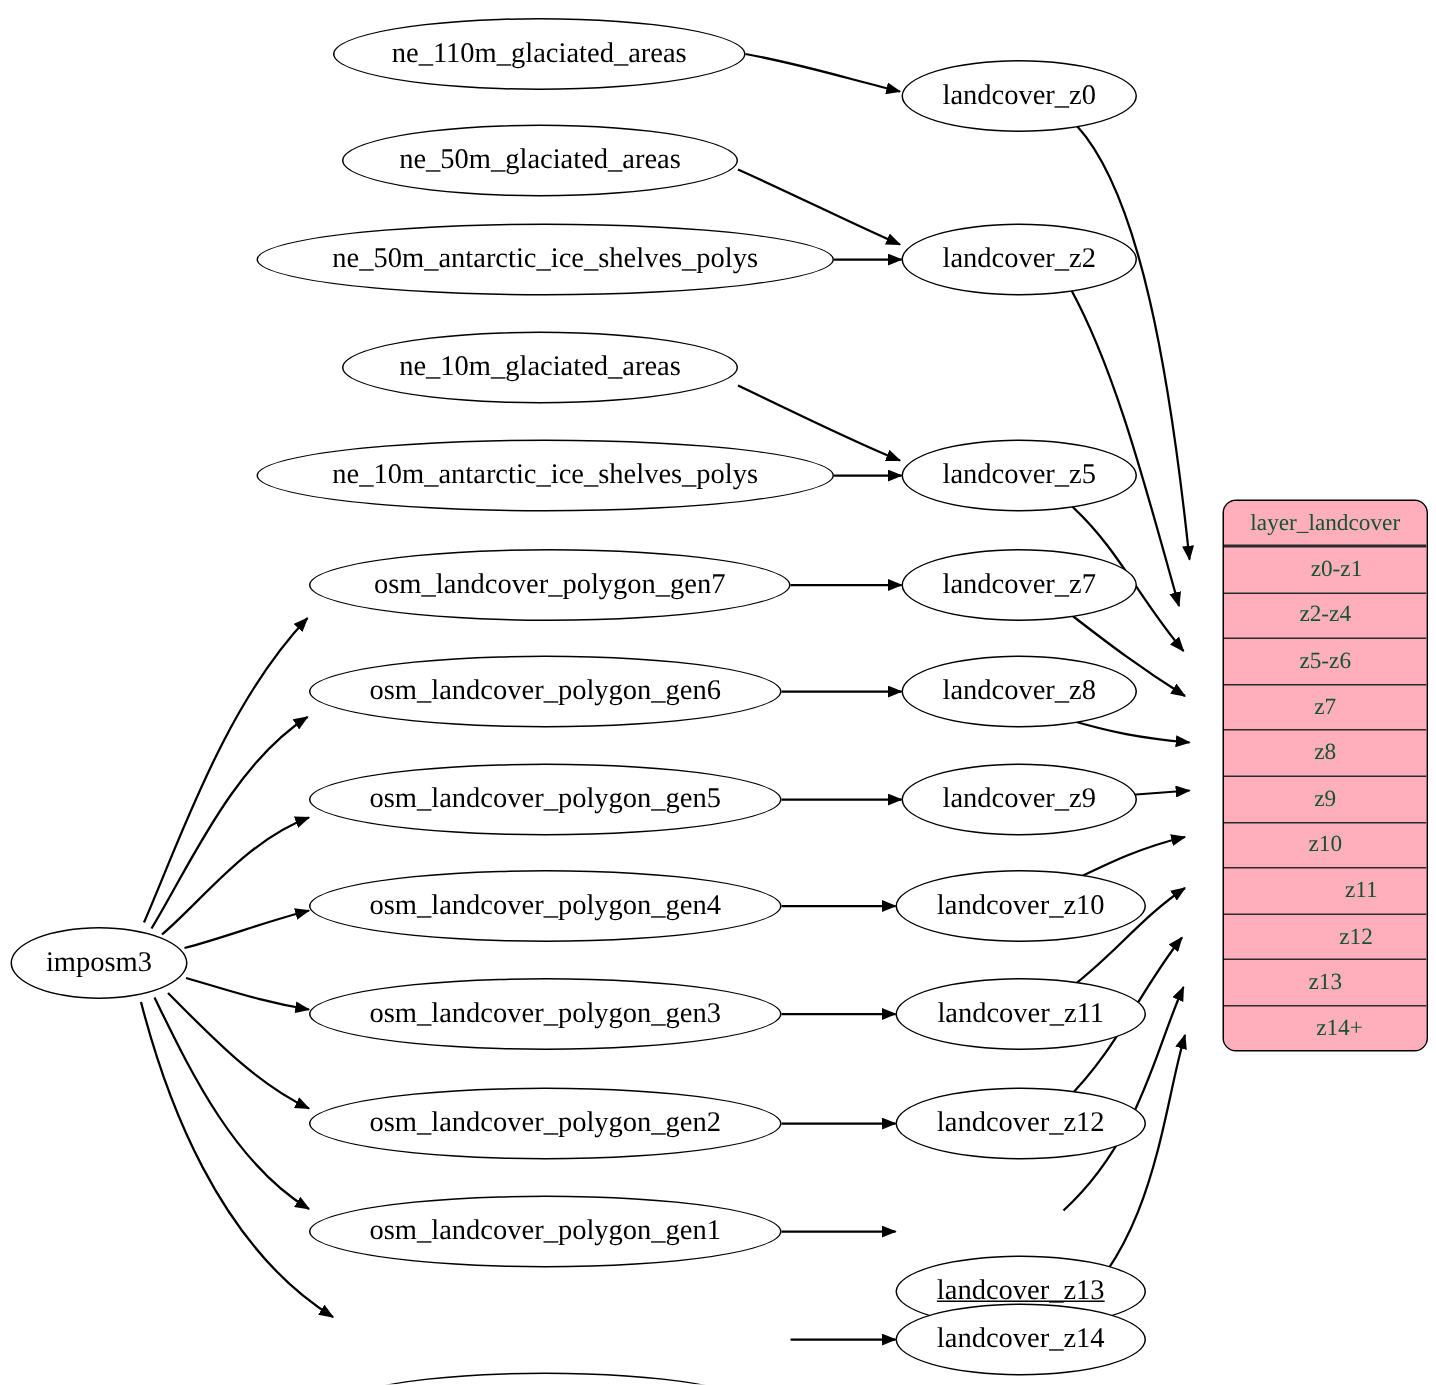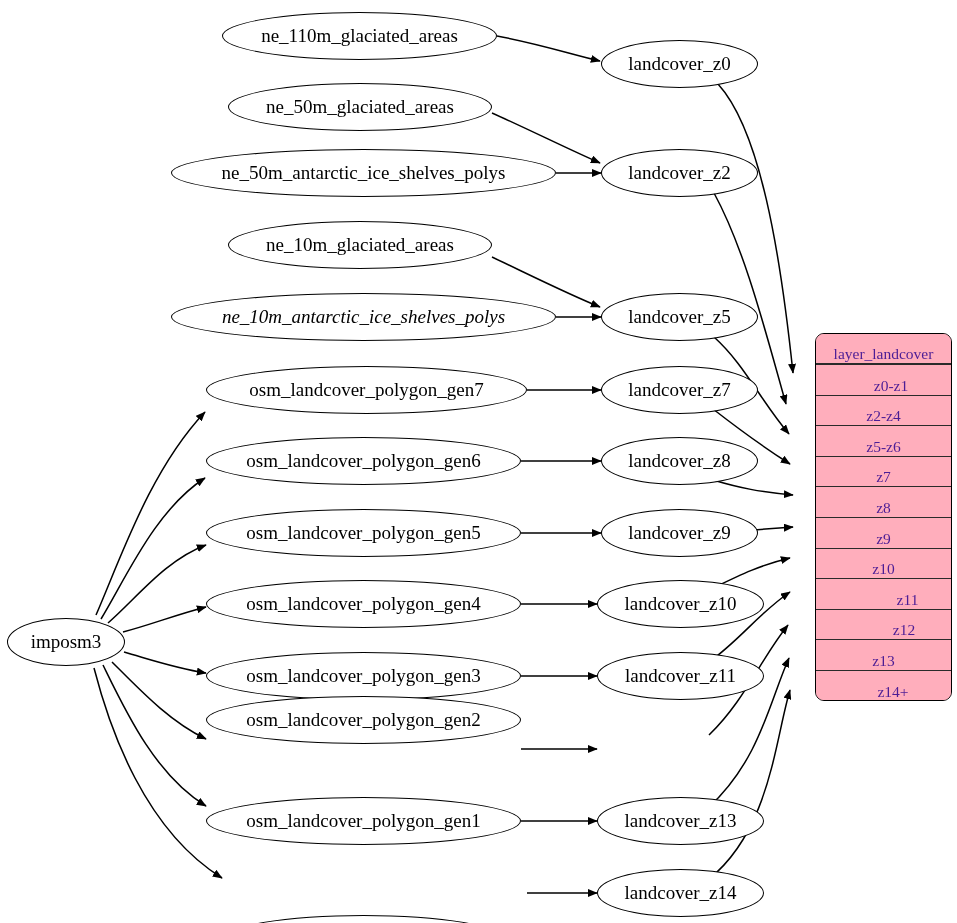--- a/index.html
+++ b/index.html
@@ -5,22 +5,22 @@
   html,body{margin:0;padding:0;background:#ffffff;}
   body{font-family:"Liberation Serif", serif;}
   #graph{position:relative;width:957px;height:923px;background:#ffffff;overflow:hidden;}
   #edges{position:absolute;left:0;top:0;width:957px;height:923px;}
   .node{position:absolute;display:flex;align-items:center;justify-content:center;
         border:1px solid #000;border-radius:50%;background:#fff;
         font-size:19px;color:#000;white-space:nowrap;box-sizing:border-box;}
   .node span{pointer-events:none;}
   #table-node{position:absolute;border:1px solid #000;border-radius:9px;
         background:#ffaebc;box-sizing:border-box;overflow:hidden;}
-  .trow{display:flex;align-items:flex-end;justify-content:center;
-        font-size:15.5px;color:#4c1d95;box-sizing:border-box;
+  .trow{display:flex;align-items:center;justify-content:center;
+        font-size:15.5px;color:#14532d;box-sizing:border-box;
         border-top:1px solid #2a2a2a;background:#ffaebc;}
   .trow.hdr{border-top:none;border-bottom:1px solid #2a2a2a;}
 </style>
 </head>
 <body>
 
 <div id="graph">
 
   <svg id="edges" viewBox="0 0 957 923" xmlns="http://www.w3.org/2000/svg">
     <defs>
@@ -73,21 +73,21 @@
   </div>
   <div class="node" style="left:228px;top:83px;width:264px;height:48px;">
     <span>ne_50m_glaciated_areas</span>
   </div>
   <div class="node" style="left:171px;top:149px;width:385px;height:48px;">
     <span>ne_50m_antarctic_ice_shelves_polys</span>
   </div>
   <div class="node" style="left:228px;top:221px;width:264px;height:48px;">
     <span>ne_10m_glaciated_areas</span>
   </div>
-  <div class="node" style="left:171px;top:293px;width:385px;height:48px;font-style:italic;">
+  <div class="node" style="left:171px;top:293px;width:385px;height:48px;">
     <span>ne_10m_antarctic_ice_shelves_polys</span>
   </div>
 
   <div class="node" style="left:7px;top:618px;width:118px;height:48px;">
     <span>imposm3</span>
   </div>
 
   <div class="node" style="left:206px;top:366px;width:321px;height:48px;">
     <span>osm_landcover_polygon_gen7</span>
   </div>
@@ -96,21 +96,21 @@
   </div>
   <div class="node" style="left:206px;top:509px;width:315px;height:48px;">
     <span>osm_landcover_polygon_gen5</span>
   </div>
   <div class="node" style="left:206px;top:580px;width:315px;height:48px;">
     <span>osm_landcover_polygon_gen4</span>
   </div>
   <div class="node" style="left:206px;top:652px;width:315px;height:48px;">
     <span>osm_landcover_polygon_gen3</span>
   </div>
-  <div class="node" style="left:206px;top:696px;width:315px;height:48px;">
+  <div class="node" style="left:206px;top:725px;width:315px;height:48px;">
     <span>osm_landcover_polygon_gen2</span>
   </div>
   <div class="node" style="left:206px;top:797px;width:315px;height:48px;">
     <span>osm_landcover_polygon_gen1</span>
   </div>
   <div class="node" style="left:222px;top:915px;width:283px;height:48px;align-items:flex-end;">
     <span>osm_landcover_polygon</span>
   </div>
 
   <div class="node" style="left:601px;top:40px;width:157px;height:48px;">
@@ -130,21 +130,24 @@
   </div>
   <div class="node" style="left:601px;top:509px;width:157px;height:48px;">
     <span>landcover_z9</span>
   </div>
   <div class="node" style="left:597px;top:580px;width:167px;height:48px;">
     <span>landcover_z10</span>
   </div>
   <div class="node" style="left:597px;top:652px;width:167px;height:48px;">
     <span>landcover_z11</span>
   </div>
-  <div class="node" style="left:597px;top:797px;width:167px;height:48px;">
+  <div class="node" style="left:597px;top:725px;width:167px;height:48px;">
+    <span>landcover_z12</span>
+  </div>
+  <div class="node" style="left:597px;top:837px;width:167px;height:48px;text-decoration:underline;">
     <span>landcover_z13</span>
   </div>
   <div class="node" style="left:597px;top:869px;width:167px;height:48px;">
     <span>landcover_z14</span>
   </div>
 
   <div id="table-node" style="left:815px;top:333px;width:137px;height:368px;">
     <div class="trow hdr" style="height:30px;">
       <span>layer_landcover</span>
     </div>

